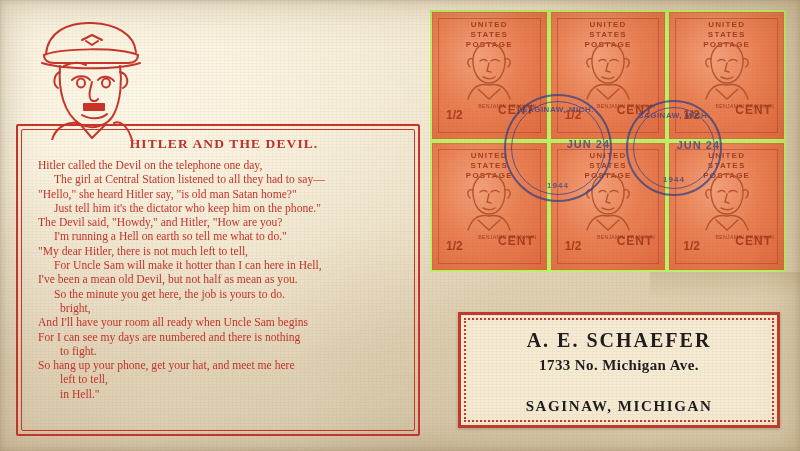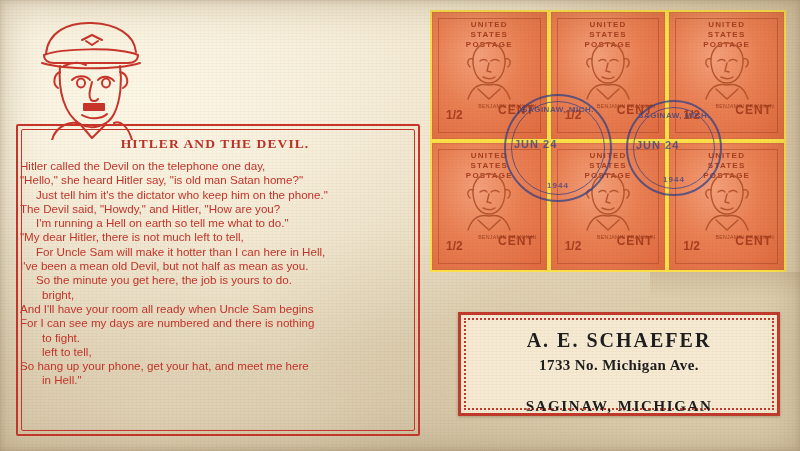--- a/index.html
+++ b/index.html
@@ -36,53 +36,53 @@
   .caricature{
     position:absolute;left:22px;top:14px;width:140px;height:126px;
   }
   .caricature svg{display:block;width:100%;height:100%;}
 
   
   .poem-panel{
     position:absolute;left:16px;top:124px;width:404px;height:312px;
     border:2px solid #c9342a;
     border-radius:2px;
-    padding:6px 8px 6px 2px;
+    padding:6px 8px 6px 20px;
     box-sizing:border-box;
     color:#c1332a;
   }
   .poem-panel:before{
     content:"";position:absolute;left:3px;top:3px;right:3px;bottom:3px;
     border:1px solid #c9342a;border-radius:2px;pointer-events:none;
   }
   .poem-title{
     text-align:center;
     font-weight:bold;
     font-size:13.5px;
     letter-spacing:1.1px;
     color:#bd3127;
     margin:4px 0 7px 0;
   }
   .poem-body{
     font-size:11.6px;
     line-height:14.3px;
     color:#c3342a;
-    font-family:Liberation Sans, sans-serif;
+    font-family:Liberation Serif, serif;
   }
   .poem-body .ln{white-space:pre-wrap;}
   .poem-body .ind{padding-left:16px;}
   .poem-body .ind2{padding-left:22px;}
 
   
   .stamp-block{
     position:absolute;left:430px;top:10px;width:356px;height:262px;
     display:grid;
     grid-template-columns:repeat(3,1fr);
     grid-template-rows:repeat(2,1fr);
-    background:#fde047;
+    background:#bef264;
   }
   .stamp{
     position:relative;
     margin:2px;
     background:
       radial-gradient(ellipse at 40% 35%, #f4a07a 0%, #ea7f53 45%, #e0683d 100%);
     box-shadow:inset 0 0 0 1px rgba(200,110,70,0.6);
     overflow:hidden;
   }
   
@@ -140,35 +140,35 @@
   }
   .cancel .ring2{
     position:absolute;inset:5px;border:1px solid #2c3f87;border-radius:50%;
   }
   .cancel .c-top{
     position:absolute;top:9px;left:0;right:0;text-align:center;
     font-family:"Liberation Sans",sans-serif;font-size:8px;font-weight:bold;
     color:#2c3f87;letter-spacing:0.5px;
   }
   .cancel .c-mid{
-    position:absolute;top:40%;left:8px;right:0;text-align:left;
+    position:absolute;top:40%;left:0;right:0;text-align:right;
     font-family:"Liberation Sans",sans-serif;font-size:11px;font-weight:bold;
     color:#2c3f87;letter-spacing:1px;
   }
   .cancel .c-bot{
     position:absolute;bottom:10px;left:0;right:0;text-align:center;
     font-family:"Liberation Sans",sans-serif;font-size:8px;font-weight:bold;
     color:#2c3f87;letter-spacing:1px;
   }
   .cancel.big{width:104px;height:104px;left:74px;top:84px;}
   .cancel.right{width:92px;height:92px;left:196px;top:90px;}
 
   
   .address-label{
-    position:absolute;left:458px;top:312px;width:322px;height:104px;
+    position:absolute;left:458px;top:312px;width:322px;height:116px;
     background:#f6ead2;
     border:3px solid #c23a2b;
     box-sizing:border-box;
     box-shadow:0 1px 3px rgba(90,70,40,0.35);
   }
   .address-label:before{
     content:"";position:absolute;left:3px;top:3px;right:3px;bottom:3px;
     border:2px dotted #c23a2b;
     pointer-events:none;
   }
@@ -239,34 +239,35 @@
         <path d="M110 126 C106 112 98 106 92 109"></path>
         <path d="M58 110 L70 124 L84 110"></path>
       </g>
     </svg>
   </div>
 
   <div class="poem-panel">
     <div class="poem-title">HITLER AND THE DEVIL.</div>
     <div class="poem-body">
       <div class="ln">Hitler called the Devil on the telephone one day,</div>
+      <div class="ln ind">The girl at Central Station listened to all they had to say—</div>
       <div class="ln">"Hello," she heard Hitler say, "is old man Satan home?"</div>
       <div class="ln ind">Just tell him it's the dictator who keep him on the phone."</div>
       <div class="ln">The Devil said, "Howdy," and Hitler, "How are you?</div>
       <div class="ln ind">I'm running a Hell on earth so tell me what to do."</div>
       <div class="ln">"My dear Hitler, there is not much left to tell,</div>
       <div class="ln ind">For Uncle Sam will make it hotter than I can here in Hell,</div>
       <div class="ln">I've been a mean old Devil, but not half as mean as you.</div>
       <div class="ln ind">So the minute you get here, the job is yours to do.</div>
       <div class="ln ind2">bright,</div>
       <div class="ln">And I'll have your room all ready when Uncle Sam begins</div>
       <div class="ln">For I can see my days are numbered and there is nothing</div>
       <div class="ln ind2">to fight.</div>
+      <div class="ln">So hang up your phone, get your hat, and meet me here</div>
       <div class="ln ind2">left to tell,</div>
-      <div class="ln">So hang up your phone, get your hat, and meet me here</div>
       <div class="ln ind2">in Hell."</div>
     </div>
   </div>
 
   <div class="stamp-block">
 
     <div class="stamp">
       <div class="stamp-inner"></div>
       <div class="s-top">UNITED</div>
       <div class="s-top" style="top:18px">STATES</div>

